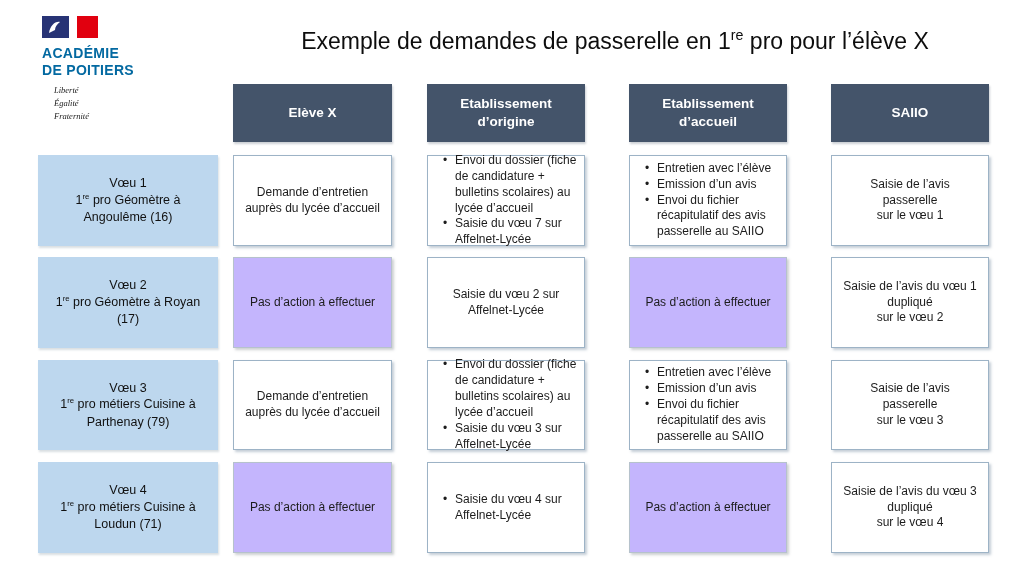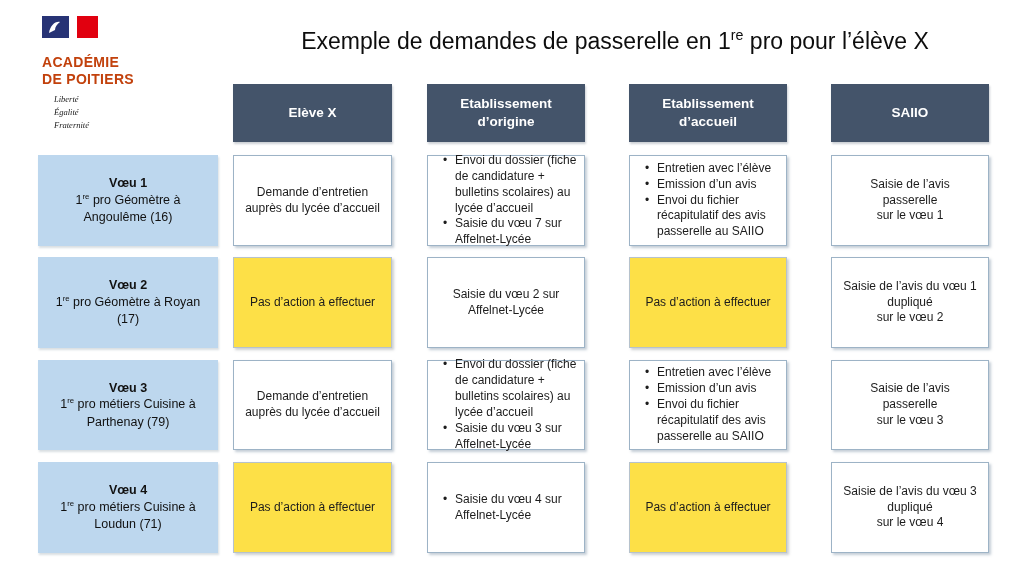--- a/index.html
+++ b/index.html
@@ -10,27 +10,27 @@
     position: relative;
     overflow: hidden;
     color: #1a1a1a;
   }
 
   
   .logo { position: absolute; left: 42px; top: 16px; width: 160px; }
   .flag { display: flex; align-items: flex-start; height: 22px; }
   .flag svg { display: block; }
   .logo-name {
-    margin-top: 16px;
+    margin-top: 7px;
     font-weight: bold;
     font-size: 14px;
     line-height: 1.18;
     letter-spacing: 0.3px;
     white-space: pre-line;
-    color: #c2410c;
+    color: #0369a1;
   }
   .logo-motto {
     margin-top: 6px;
     font-family: "Liberation Serif", serif;
     font-style: italic;
     font-size: 8.5px;
     line-height: 1.55;
     white-space: pre-line;
     color: #222;
     margin-left: 12px;
@@ -79,35 +79,35 @@
     background: #BDD7EE;
     display: flex; flex-direction: column;
     align-items: center; justify-content: center;
     text-align: center;
     font-size: 12.5px;
     line-height: 1.35;
     padding: 0 10px;
     color: #111;
     box-shadow: 1px 2px 2px rgba(130,145,160,0.3);
   }
-  .voeu-label { font-weight: bold; }
+  .voeu-label { font-weight: normal; }
 
   .cell {
     background: #ffffff;
     border: 1px solid #9DB3C6;
     box-shadow: 1.5px 2px 2.5px rgba(125,145,165,0.45);
     font-size: 12px;
     line-height: 1.33;
     color: #1c1c1c;
     display: flex; align-items: center; justify-content: center;
     text-align: center;
     padding: 3px 6px;
   }
   .cell-text { white-space: pre-line; width: 100%; }
-  .cell.muted { background: #fde047; border-color: #B6C2CC; box-shadow: 1.5px 2px 2.5px rgba(145,150,155,0.45); justify-content: center; }
+  .cell.muted { background: #c4b5fd; border-color: #B6C2CC; box-shadow: 1.5px 2px 2.5px rgba(145,150,155,0.45); justify-content: center; }
 
   .cell.list { justify-content: flex-start; text-align: left; }
   ul.bullets { list-style: none; margin: 0; padding: 0 0 0 7px; width: 100%; }
   ul.bullets li { position: relative; padding-left: 14px; margin: 0; }
   ul.bullets li::before { content: "\2022"; position: absolute; left: 2px; }
 </style>
 </head>
 <body>
 
 <div class="logo">

